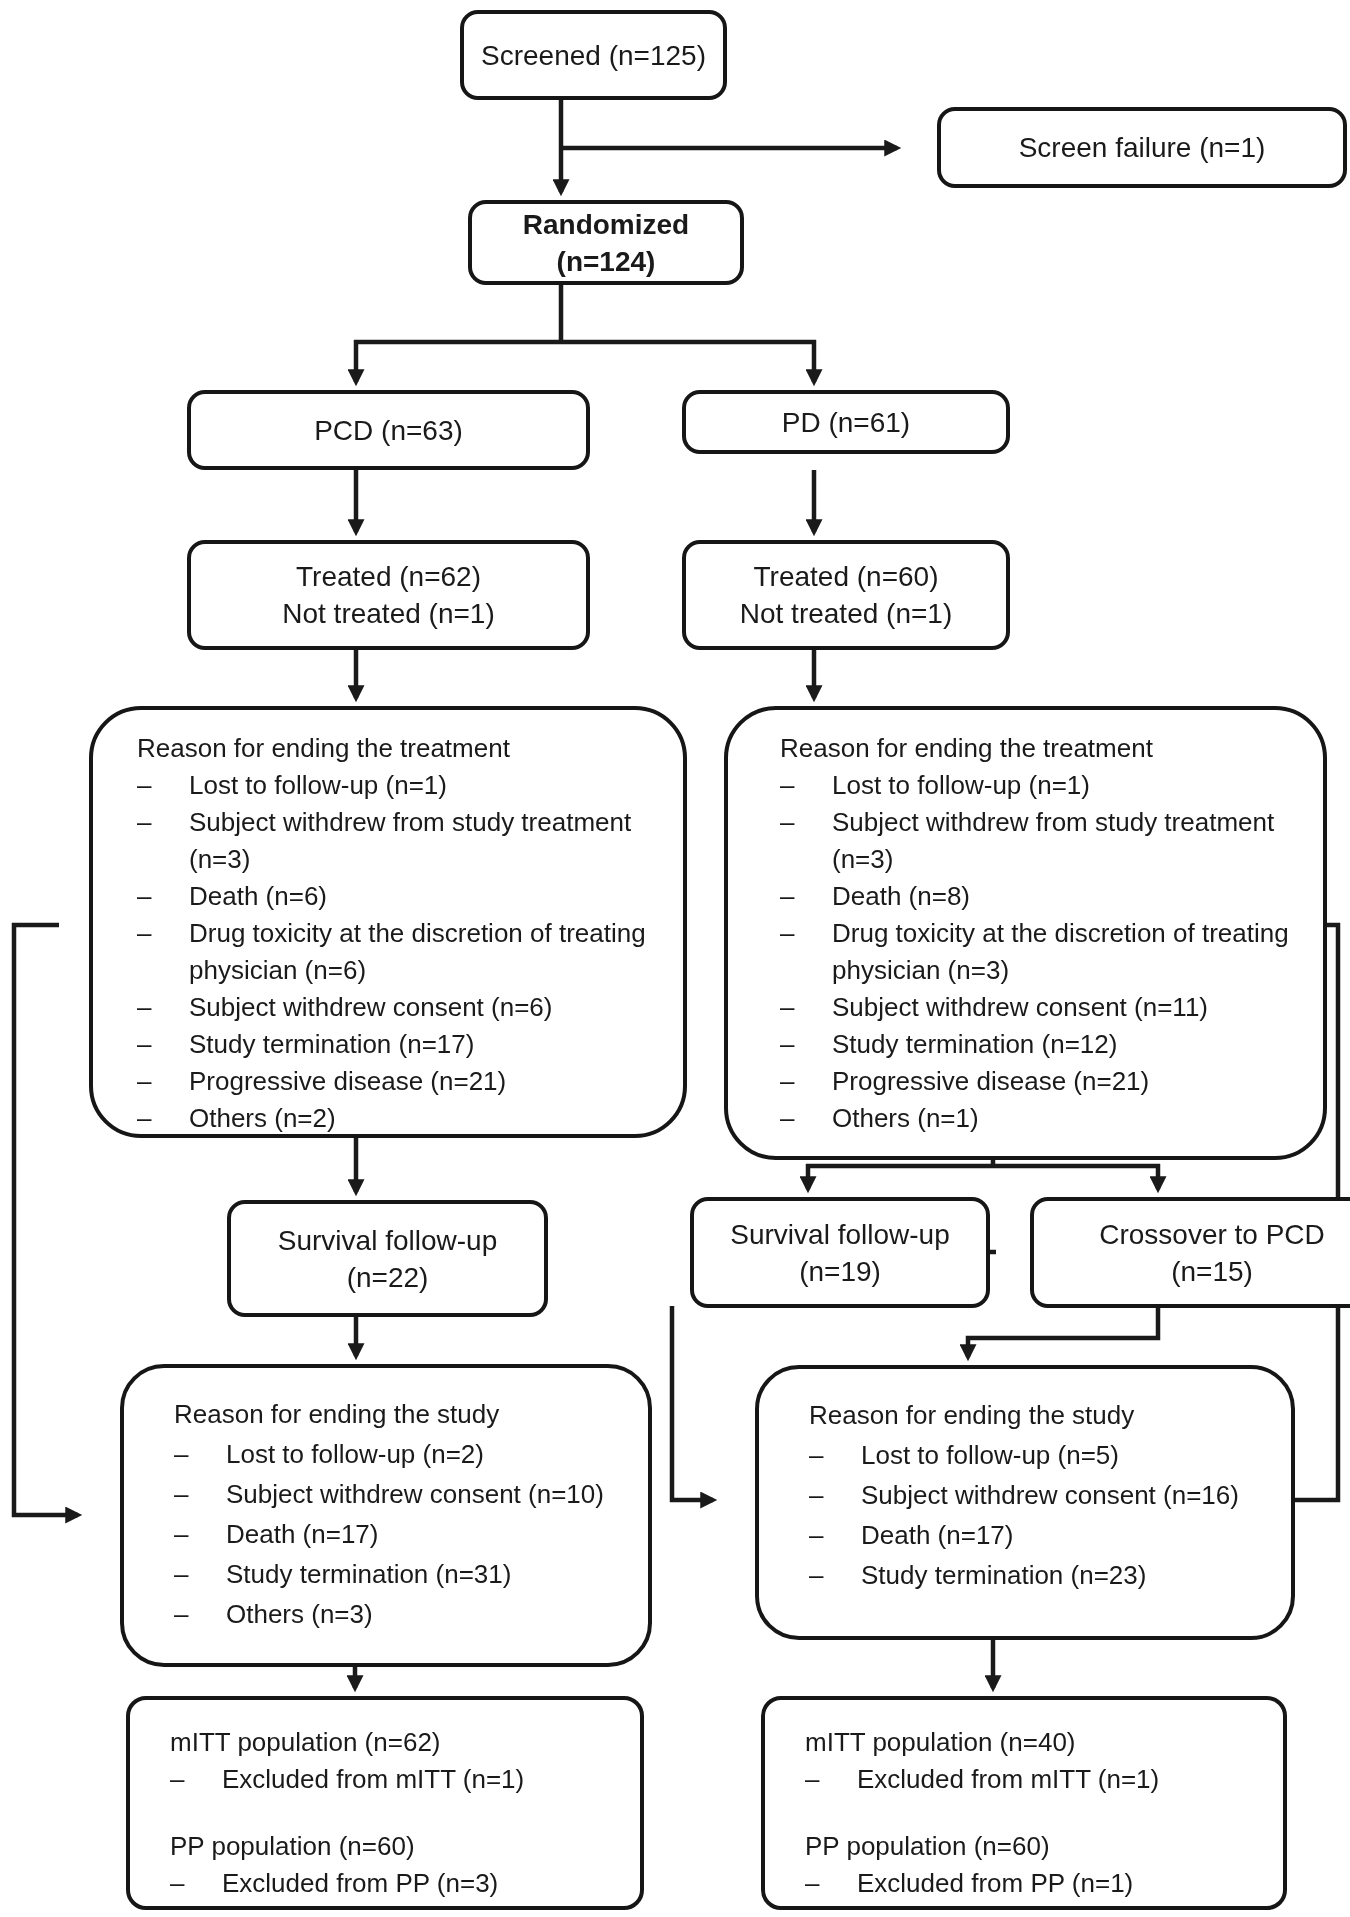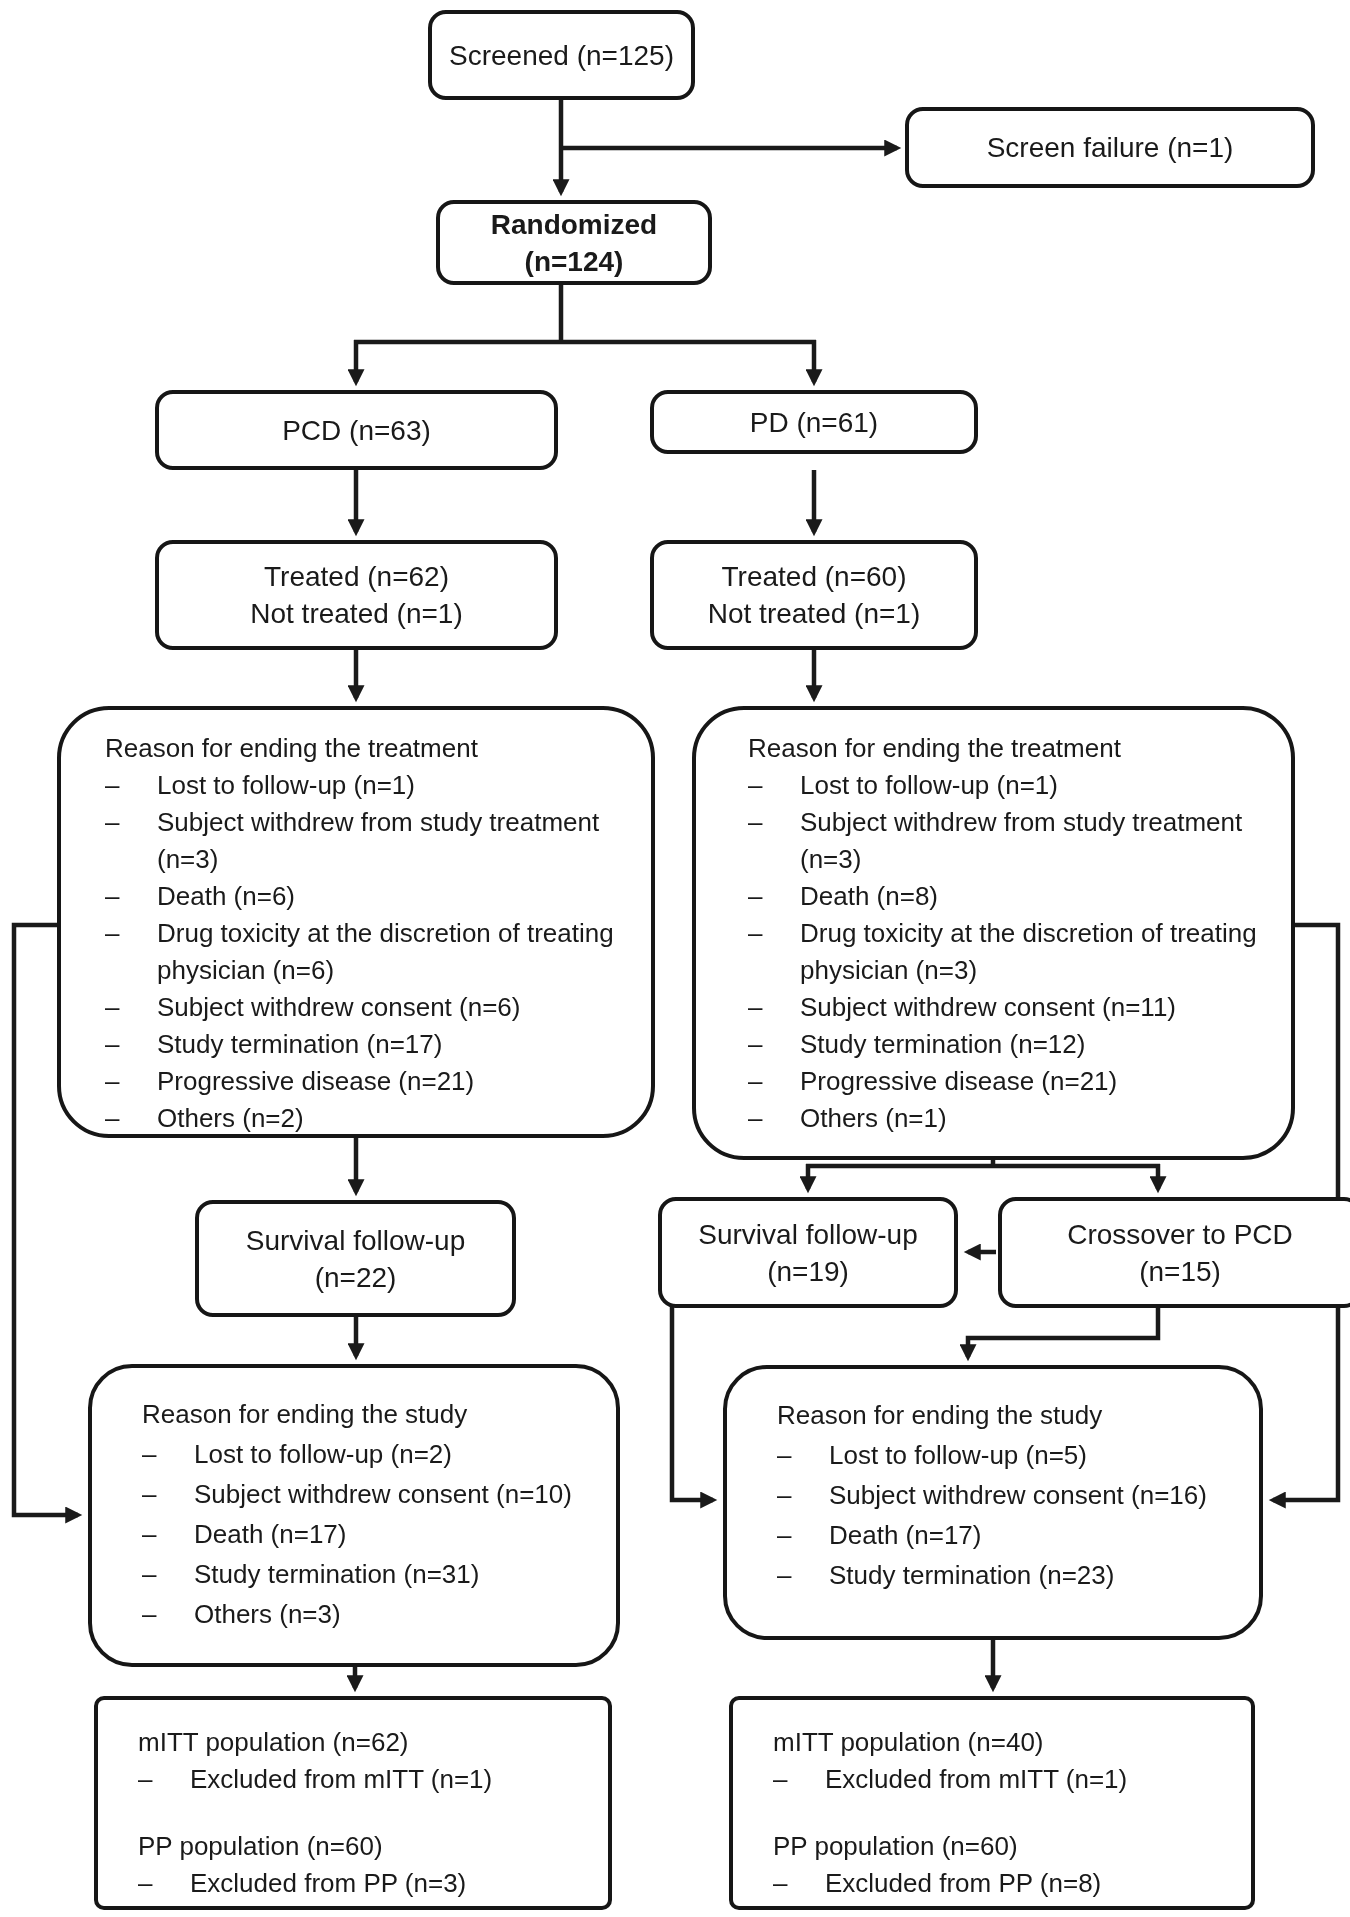--- a/index.html
+++ b/index.html
@@ -5,32 +5,32 @@
   html,body{margin:0;padding:0;background:#ffffff;}
   #canvas{
     position:relative;width:1350px;height:1917px;background:#ffffff;
     font-family:"Liberation Sans","DejaVu Sans",sans-serif;color:#1a1a1a;overflow:hidden;
   }
   #wires{position:absolute;left:0;top:0;width:1350px;height:1917px;pointer-events:none;}
   #wires path{stroke:#1a1a1a;stroke-width:4.5;fill:none;}
   #wires .arrowhead{fill:#1a1a1a;stroke:none;}
   .box{
     position:absolute;box-sizing:border-box;background:#ffffff;
-    border:4.5px solid #161616;border-radius:18px;
+    border:4.5px solid #161616;border-radius:18px;margin-left:32px;
   }
   .center{display:flex;flex-direction:column;align-items:center;justify-content:center;
     text-align:center;font-size:28px;line-height:37px;}
   .bold{font-weight:bold;}
   .reason{border-radius:52px;font-size:26px;line-height:37px;}
   .reason .inner{padding:20px 8px 0 44px;}
   .reason.rt-right .inner{padding-left:52px;}
   .rtitle{margin-bottom:0;}
   .li{display:grid;grid-template-columns:52px 1fr;align-items:start;}
   .dash{display:block;}
-  .pop{border-radius:10px;font-size:26px;line-height:37px;}
+  .pop{border-radius:20px;font-size:26px;line-height:37px;}
   .pop .inner{padding:24px 10px 0 40px;}
   .gap{height:30px;}
   .study{border-radius:44px;}
 </style>
 </head>
 <body>
 
 <div id="canvas">
 
   <svg id="wires" xmlns="http://www.w3.org/2000/svg">
@@ -284,18 +284,18 @@
     <div class="inner">
       <div>mITT population (n=40)</div>
       <div class="li">
         <span class="dash">–</span>
         <span>Excluded from mITT (n=1)</span>
       </div>
       <div class="gap"></div>
       <div>PP population (n=60)</div>
       <div class="li">
         <span class="dash">–</span>
-        <span>Excluded from PP (n=8)</span>
+        <span>Excluded from PP (n=1)</span>
       </div>
     </div>
   </div>
 
 </div>
 
 </body></html>

